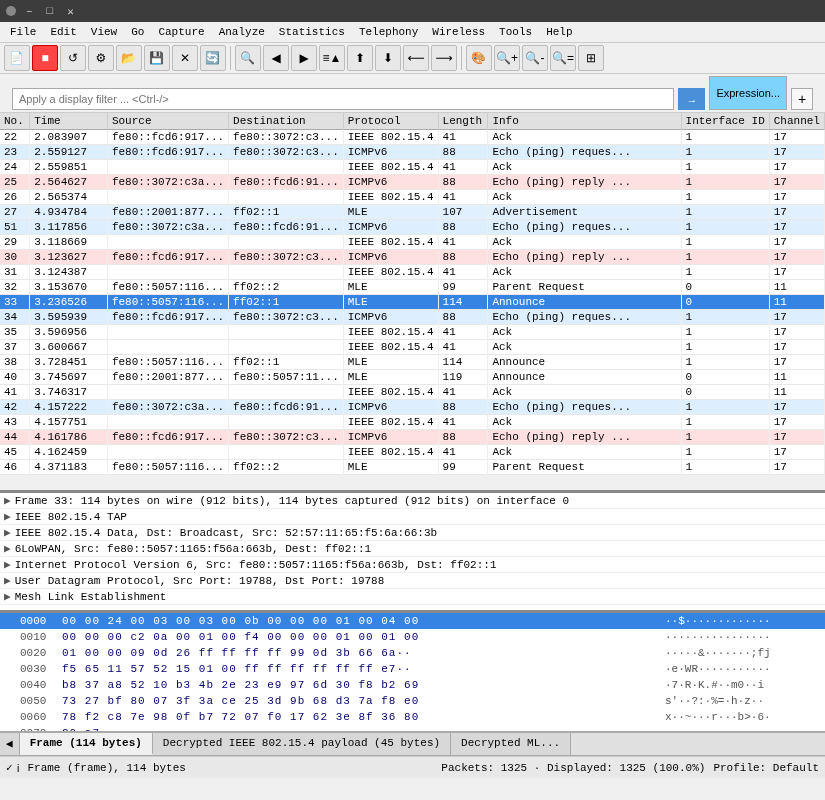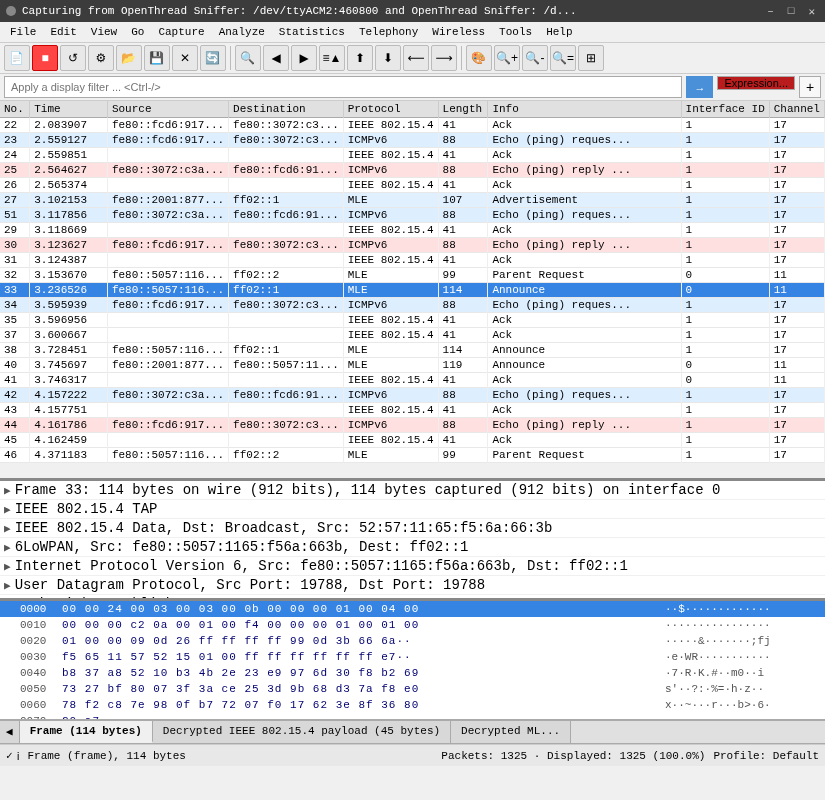--- a/index.html
+++ b/index.html
@@ -15,24 +15,24 @@
     #menu-bar { background: #f0f0f0; display: flex; gap: 2px; padding: 2px 4px; border-bottom: 1px solid #ccc; font-size: 11px; }
     .menu-item { padding: 2px 6px; cursor: pointer; }
 
     
     #toolbar { background: #f0f0f0; display: flex; align-items: center; gap: 2px; padding: 2px 4px; border-bottom: 1px solid #ccc; }
     .tb-btn { width: 26px; height: 26px; display: flex; align-items: center; justify-content: center; border: 1px solid #bbb; background: #e8e8e8; cursor: pointer; font-size: 12px; border-radius: 2px; }
     .tb-separator { width: 1px; height: 24px; background: #bbb; margin: 0 2px; }
     .tb-btn.red-sq { background: #ff4444; color: white; border-color: #cc0000; }
 
     
-    #filter-bar { display: flex; align-items: flex-start; padding: 2px 4px; border-bottom: 1px solid #ccc; background: #f0f0f0; gap: 4px; }
+    #filter-bar { display: flex; align-items: flex-end; padding: 2px 12px; border-bottom: 1px solid #ccc; background: #f0f0f0; gap: 4px; }
     #filter-input { flex: 1; height: 22px; padding: 2px 6px; border: 1px solid #aaa; background: #fff; font-size: 11px; }
     .filter-arrow { background: #4a90d9; color: white; border: none; height: 22px; padding: 0 8px; cursor: pointer; font-size: 11px; }
-    .filter-expr { height: 14px; padding: 0 6px; border: 1px solid #aaa; background: #b91c1c; cursor: pointer; font-size: 11px; }
+    .filter-expr { height: 34px; padding: 0 6px; border: 1px solid #aaa; background: #7dd3fc; cursor: pointer; font-size: 11px; }
     .filter-plus { height: 22px; width: 22px; border: 1px solid #aaa; background: #f8f8f8; cursor: pointer; font-size: 14px; display: flex; align-items: center; justify-content: center; }
 
     
     #packet-list { flex: 0 0 380px; overflow-y: auto; overflow-x: auto; border-bottom: 3px solid #888; }
     table { width: 100%; border-collapse: collapse; font-size: 11px; }
     thead tr { background: #e0e0e0; border-bottom: 1px solid #aaa; }
     thead th { padding: 2px 4px; text-align: left; border-right: 1px solid #ccc; font-weight: normal; white-space: nowrap; position: sticky; top: 0; background: #e0e0e0; z-index: 1; }
     tbody tr { border-bottom: 1px solid #e8e8e8; }
     tbody td { padding: 1px 4px; white-space: nowrap; border-right: 1px solid #eee; }
     .row-selected { background: #3584e4 !important; color: white; }
@@ -47,21 +47,21 @@
     .col-proto { width: 90px; }
     .col-len { width: 50px; }
     .col-info { width: 200px; overflow: hidden; }
     .col-iface { width: 80px; }
     .col-chan { width: 50px; }
 
     
     #packet-detail { flex: 0 0 120px; overflow-y: auto; background: #fff; border-bottom: 3px solid #888; font-size: 11px; }
     .detail-row { display: flex; align-items: center; padding: 1px 4px; border-bottom: 1px solid #f0f0f0; }
     .detail-row .arrow { margin-right: 4px; color: #555; cursor: pointer; }
-    .detail-row .detail-text { font-size: 14px; }
+    .detail-row .detail-text { font-size: 11px; }
 
     
     #hex-dump { flex: 0 0 120px; overflow-y: auto; background: #fff; border-bottom: 2px solid #aaa; font-size: 11px; }
     .hex-row { display: flex; align-items: center; padding: 0 20px; line-height: 16px; }
     .hex-offset { color: #555; min-width: 36px; margin-right: 6px; }
     .hex-bytes { color: #000070; flex: 1; letter-spacing: 1px; }
     .hex-ascii { color: #555; min-width: 140px; margin-left: 10px; }
     .hex-row.selected-hex { background: #3584e4; color: white; }
     .hex-row.selected-hex .hex-bytes, .hex-row.selected-hex .hex-ascii, .hex-row.selected-hex .hex-offset { color: white; }
 
@@ -75,21 +75,20 @@
     #status-bar { display: flex; align-items: center; padding: 2px 6px; background: #e8e8e8; border-top: 1px solid #ccc; font-size: 11px; gap: 8px; min-height: 22px; }
     #status-bar .status-icons { display: flex; gap: 4px; align-items: center; }
     #status-bar .status-main { flex: 1; }
     #status-bar .status-right { margin-left: auto; }
   </style>
 </head>
 <body>
 
 <div id="title-bar">
   <span class="dot"></span>
-  <span class="title-text">Capturing from OpenThread Sniffer: /dev/ttyACM2:460800 and OpenThread Sniffer: /d...</span>
   <span class="win-btn">–</span>
   <span class="win-btn">□</span>
   <span class="win-btn">✕</span>
 </div>
 
 <div id="menu-bar">
     <span class="menu-item">File</span>
     <span class="menu-item">Edit</span>
     <span class="menu-item">View</span>
     <span class="menu-item">Go</span>
@@ -201,21 +200,21 @@
           <td></td>
           <td></td>
           <td>IEEE 802.15.4</td>
           <td>41</td>
           <td>Ack</td>
           <td>1</td>
           <td>17</td>
         </tr>
         <tr class="row-light-blue">
           <td>27</td>
-          <td>3.102153</td>
+          <td>4.934784</td>
           <td>fe80::2001:877...</td>
           <td>ff02::1</td>
           <td>MLE</td>
           <td>107</td>
           <td>Advertisement</td>
           <td>1</td>
           <td>17</td>
         </tr>
         <tr class="row-blue">
           <td>51</td>

